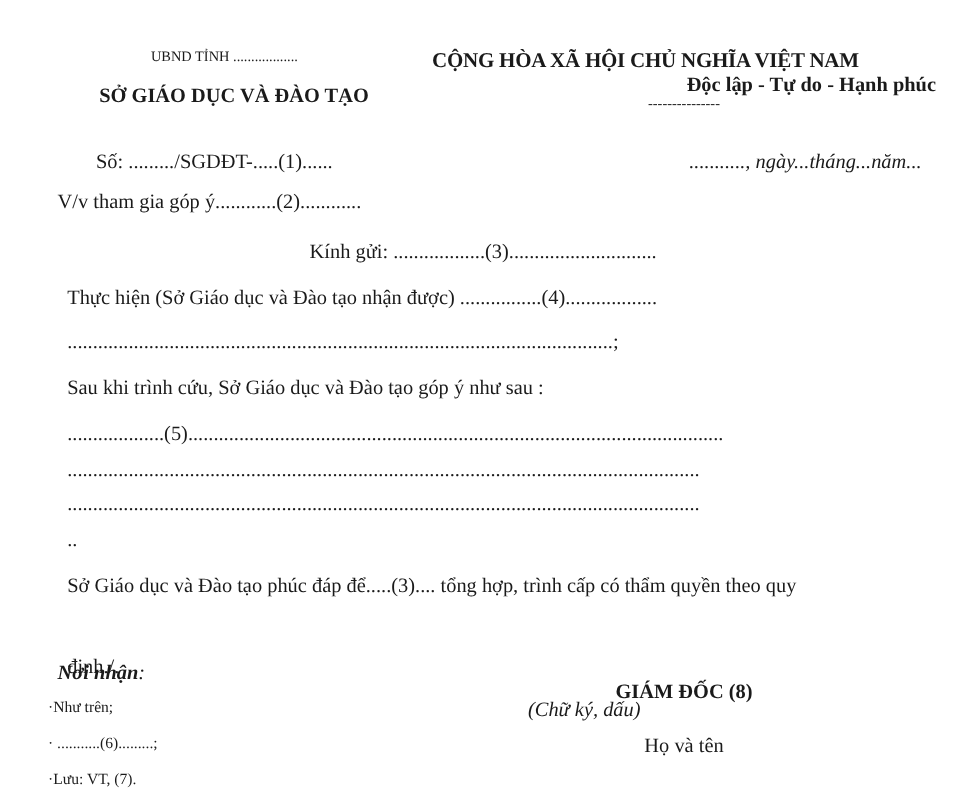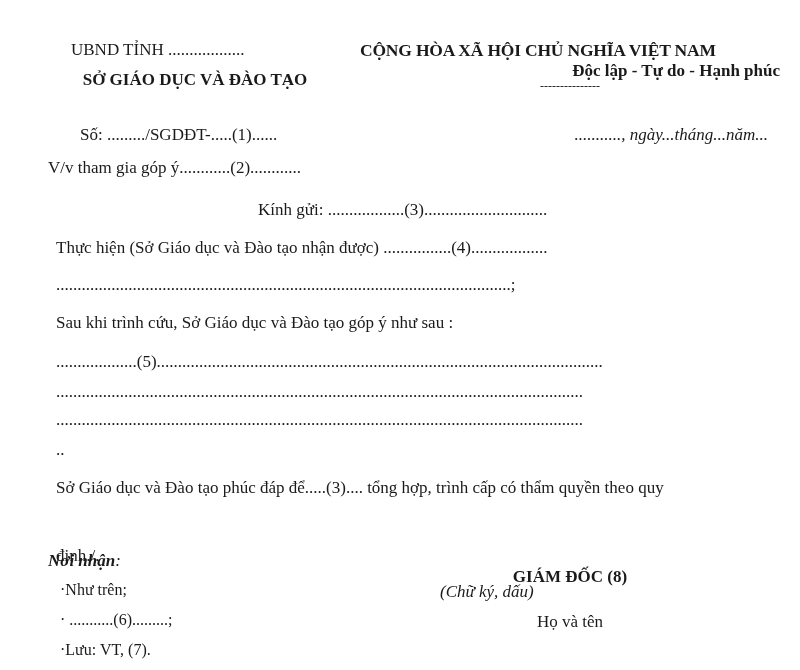--- a/index.html
+++ b/index.html
@@ -12,21 +12,21 @@
       height: 670px;
       position: relative;
       overflow: hidden;
       font-family: "Liberation Serif", "DejaVu Serif", serif;
       color: #1a1a1a;
       font-size: 17px;
     }
     .abs { position: absolute; white-space: nowrap; }
 
     
-    #hdr-left-1 { left: 71px; width: 270px; top: 40px; text-align: left; font-size: 17px; }
+    #hdr-left-1 { left: 52px; width: 270px; top: 40px; text-align: center; font-size: 12px; }
     #hdr-left-2 { left: 45px; width: 300px; top: 70px; text-align: center; font-size: 17px; font-weight: bold; }
     #hdr-right-1 { left: 360px; width: 420px; top: 40px; text-align: left; font-size: 17.5px; font-weight: bold; letter-spacing: -0.2px; }
     #hdr-right-2 { left: 360px; width: 420px; top: 61px; text-align: right; font-size: 17px; font-weight: bold; }
     #hdr-right-3 { left: 360px; width: 420px; top: 79px; text-align: center; font-size: 12px; letter-spacing: 0px; }
 
     #so { left: 80px; top: 125px; }
     #date { right: 32px; top: 125px; font-style: italic; }
     #vv { left: 48px; top: 158px; }
     #kinh-gui { left: 258px; top: 200px; }
 
@@ -37,21 +37,21 @@
     #dots-5 { top: 352px; }
     #dots-6 { top: 382px; }
     #dots-7 { top: 410px; }
     #dots-8 { top: 440px; }
     #phuc-dap-1 { top: 478px; }
     #phuc-dap-2 { top: 502px; margin-top: 44px; }
 
     
     #noi-nhan { left: 48px; top: 551px; font-weight: bold; font-style: italic; }
     #noi-nhan-colon { font-weight: normal; font-style: italic; }
-    .recipient { left: 40px; font-size: 16px; margin-left: 20px; }
+    .recipient { left: 40px; font-size: 13px; }
     #rec-0 { top: 581px; }
     #rec-1 { top: 611px; }
     #rec-2 { top: 641px; }
 
     #sig-title { left: 440px; width: 260px; top: 551px; text-align: center; font-weight: bold; margin-top: 16px; }
     #sig-note { left: 440px; width: 260px; top: 582px; text-align: left; font-style: italic; }
     #sig-name { left: 440px; width: 260px; top: 612px; text-align: center; font-weight: normal; }
   </style>
 </head>
 <body>

